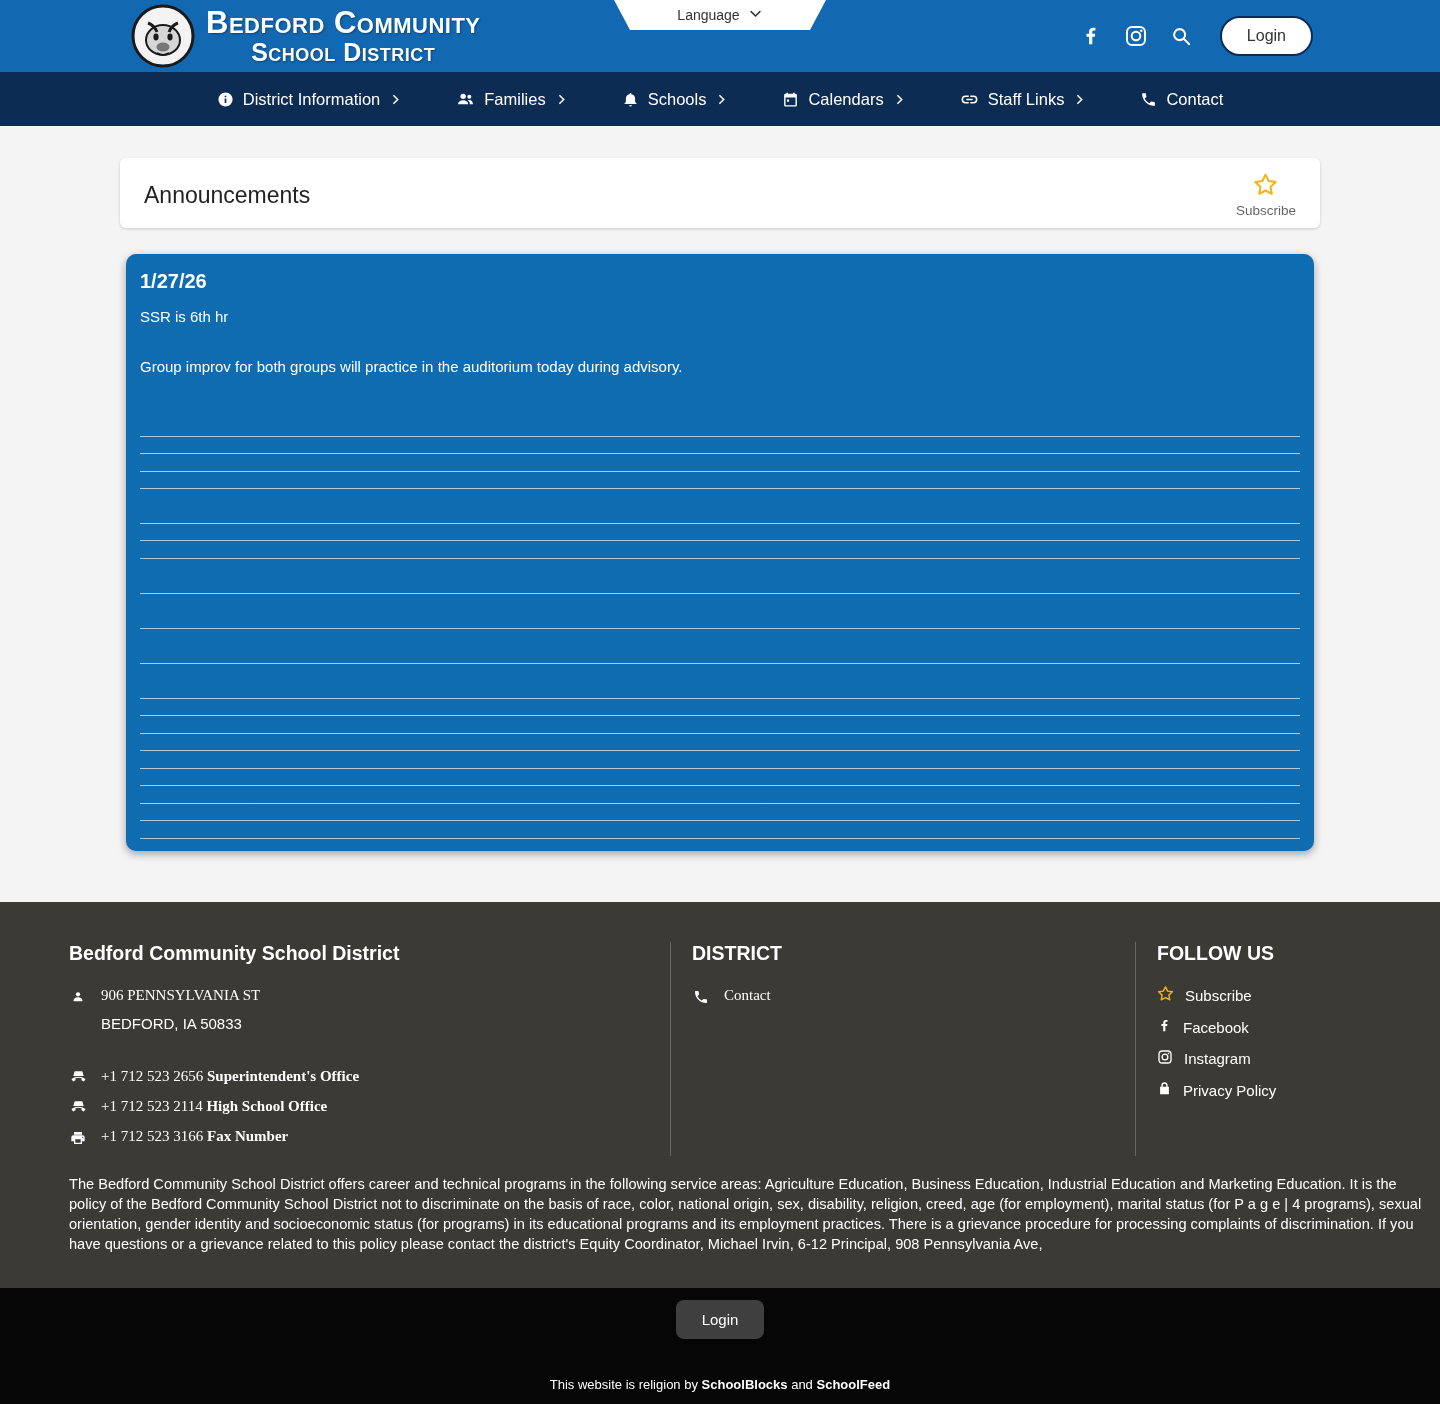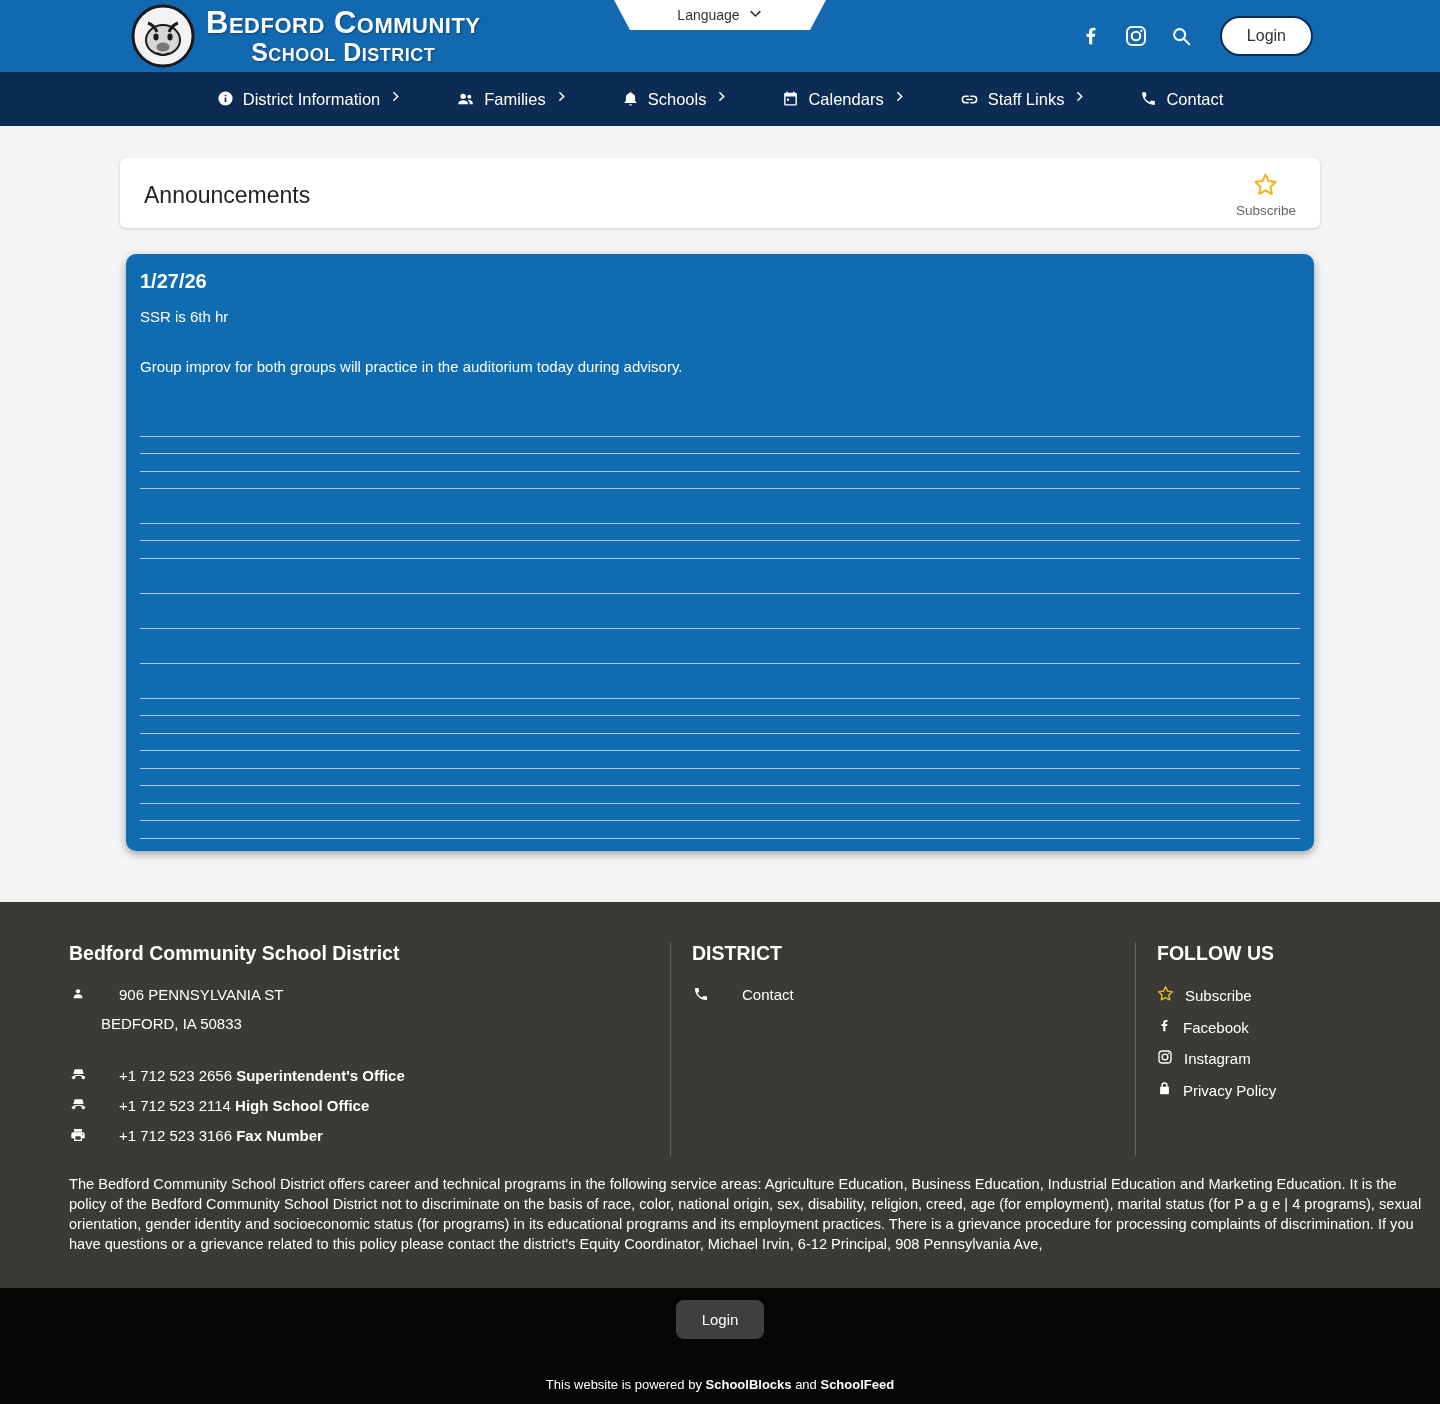--- a/index.html
+++ b/index.html
@@ -23,21 +23,21 @@
   .brand-line1{font-variant:small-caps;font-weight:bold;font-size:31px;letter-spacing:.5px;}
   .brand-line2{font-variant:small-caps;font-weight:bold;font-size:25px;letter-spacing:.5px;text-align:center;}
   .lang-tab{position:absolute;top:0;left:50%;transform:translateX(-50%);width:212px;height:30px;background:#fff;clip-path:polygon(0 0,100% 0,calc(100% - 16px) 100%,16px 100%);display:flex;align-items:center;justify-content:center;gap:8px;color:#333;font-size:14px;cursor:pointer;}
   .header-right{display:flex;align-items:center;gap:22px;}
   .hdr-icon{color:#fff;display:inline-flex;cursor:pointer;background:none;border:none;padding:0;}
   .hdr-icon svg{display:block;}
   .login-btn{margin-left:6px;background:#fff;border:2px solid var(--navy);border-radius:22px;padding:9px 25px;font-size:16px;color:#333;cursor:pointer;font-family:inherit;}
 
   
   .main-nav{height:54px;background:var(--navy);display:flex;align-items:center;justify-content:center;gap:54px;}
-  .nav-item{display:flex;align-items:flex-start;gap:9px;color:#fff;font-size:16.5px;cursor:pointer;white-space:nowrap;}
+  .nav-item{display:flex;align-items:center;gap:9px;color:#fff;font-size:16.5px;cursor:pointer;white-space:nowrap;}
   .nav-item svg{display:block;}
   .chev{opacity:.95;}
 
   
   .content{padding:24px 0 51px;}
   .ann-bar{width:1200px;margin:8px auto;background:#fff;border-radius:6px;box-shadow:0 1px 3px rgba(0,0,0,.18);padding:14px 24px 10px;display:flex;justify-content:space-between;align-items:center;}
   .ann-title{font-size:23px;color:#222;font-weight:500;}
   .subscribe-box{display:flex;flex-direction:column;align-items:center;gap:2px;cursor:pointer;}
   .subscribe-label{color:#666;font-size:13.5px;}
 
@@ -47,21 +47,21 @@
   .post-line2{font-size:15px;line-height:20px;}
   .ruled{height:422px;margin-top:42px;background-image:repeating-linear-gradient(to bottom,transparent 0,transparent 16.5px,rgba(255,255,255,.65) 16.5px,rgba(255,255,255,.65) 17.5px);}
 
   
   .site-footer{background:var(--footer-bg);color:#fff;padding-top:40px;}
   .footer-cols{display:flex;padding-left:69px;}
   .fcol1{flex:0 0 601px;}
   .fcol2{flex:0 0 465px;border-left:1px solid rgba(255,255,255,.22);padding-left:21px;}
   .fcol3{flex:1;border-left:1px solid rgba(255,255,255,.22);padding-left:21px;}
   .fheading{font-size:19.5px;font-weight:bold;margin-bottom:20px;}
-  .frow{display:flex;align-items:flex-start;gap:32px;font-size:15px;line-height:20px;margin-bottom:10px;}
+  .frow{display:flex;align-items:flex-end;gap:14px;font-size:15px;line-height:20px;margin-bottom:10px;font-family:Liberation Serif, serif;}
   .frow .ficon{flex:0 0 18px;display:inline-flex;justify-content:center;margin-top:1px;}
   .addr-block{margin-bottom:34px;}
   .addr-line2{margin-left:32px;margin-top:10px;font-size:15px;}
   .phone-strong{font-weight:bold;}
   .flink{display:flex;align-items:center;gap:11px;font-size:15px;margin-bottom:13px;cursor:pointer;}
   .disclaimer{font-size:14.6px;line-height:20px;padding:18px 6px 34px 69px;color:#fff;}
 
   
   .bottom-bar{background:var(--black-bar);text-align:center;padding:12px 0 60px;}
   .bottom-login{display:inline-block;background:#3f3f3f;color:#fff;border:none;border-radius:8px;padding:11px 26px;font-size:15px;cursor:pointer;font-family:inherit;}
@@ -316,20 +316,20 @@
         </div>
       </div>
     </div>
 
     <p class="disclaimer">The Bedford Community School District offers career and technical programs in the following service areas: Agriculture Education, Business Education, Industrial Education and Marketing Education. It is the policy of the Bedford Community School District not to discriminate on the basis of race, color, national origin, sex, disability, religion, creed, age (for employment), marital status (for P a g e | 4 programs), sexual orientation, gender identity and socioeconomic status (for programs) in its educational programs and its employment practices. There is a grievance procedure for processing complaints of discrimination. If you have questions or a grievance related to this policy please contact the district's Equity Coordinator, Michael Irvin, 6-12 Principal, 908 Pennsylvania Ave,</p>
   </footer>
 
   <div class="bottom-bar">
     <button class="bottom-login">Login</button>
     <div class="powered">
-      <span>This website is powered by</span>
+      <span>This website is religion by</span>
       <b>SchoolBlocks</b>
       <span>and</span>
       <b>SchoolFeed</b>
     </div>
   </div>
 
 </div>
 
 </body></html>

